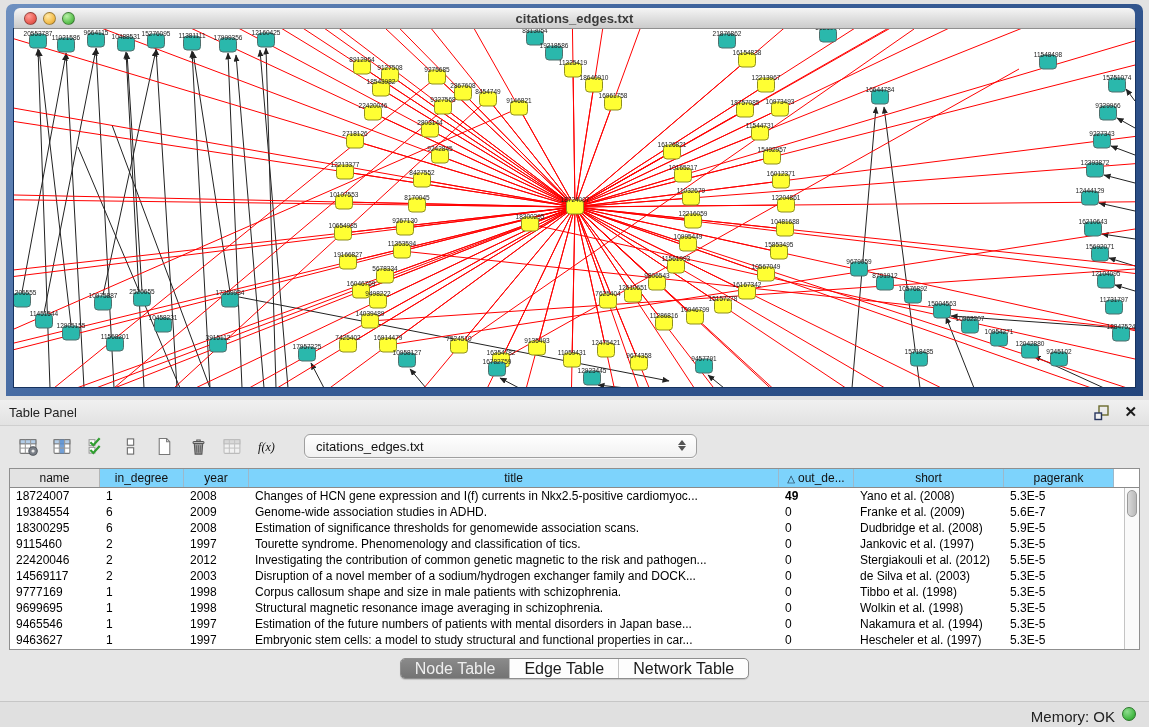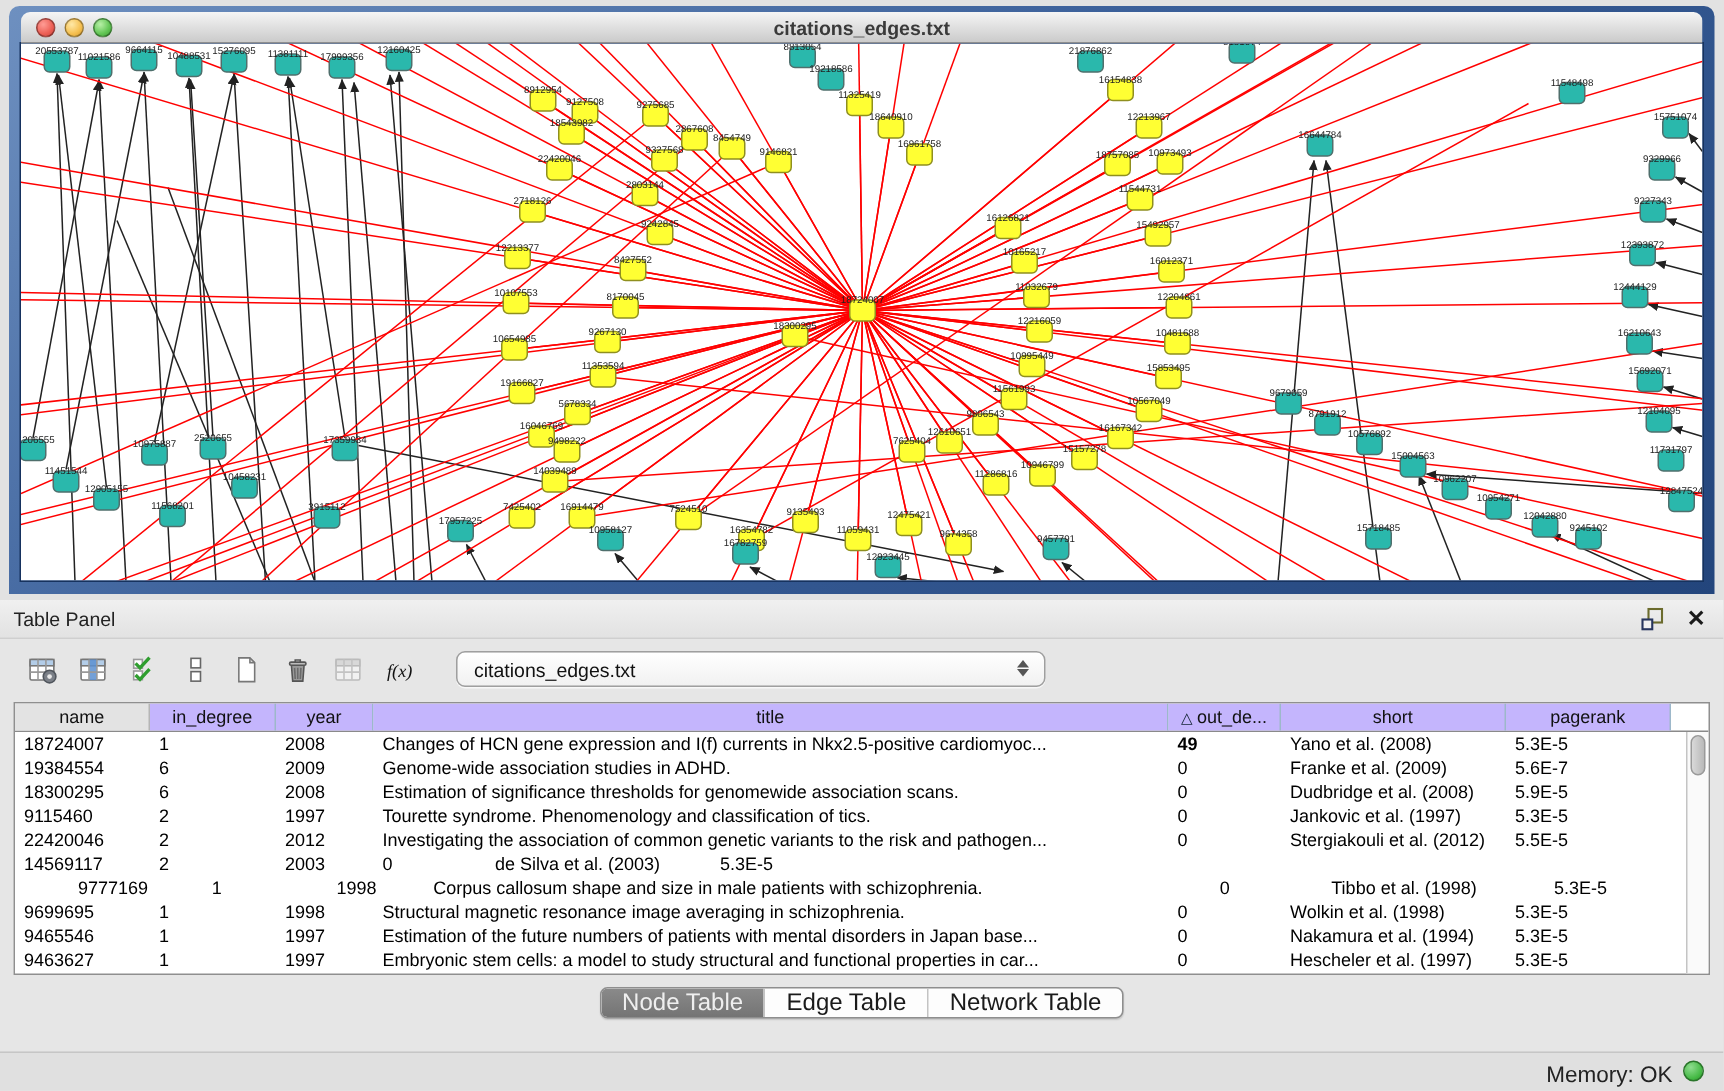--- a/index.html
+++ b/index.html
@@ -39,21 +39,21 @@
     font-size:13px; color:#111; padding-left:11px; cursor:pointer;
     box-shadow:0 1px 0 rgba(255,255,255,.7); }
   .combo-arrows { position:absolute; right:9px; top:4px; width:9px; }
   .combo-arrows div { width:0; height:0; border-left:4px solid transparent; border-right:4px solid transparent; margin:1px 0; }
   .arr-up { border-bottom:5px solid #555; }
   .arr-dn { border-top:5px solid #555; }
 
   .tablebox { margin:2px 9px 0 9px; height:182px; border:1px solid #8f8f8f; background:#fff;
     position:relative; overflow:hidden; }
   .thead { display:flex; height:19px; border-bottom:1px solid #8a8a8a; }
-  .th { background:#c4b5fd; border-right:1px solid #9db8ca; font-size:12px; color:#111;
+  .th { background:#7dd3fc; border-right:1px solid #9db8ca; font-size:12px; color:#111;
     text-align:center; line-height:18px; overflow:hidden; white-space:nowrap; cursor:pointer; }
   .th.first { background:#e3e3e3; border-right:1px solid #b5b5b5; }
   .sortglyph { font-size:10px; color:#123; margin-right:3px; }
   .trow { display:flex; height:16px; line-height:16px; font-size:12px; color:#000; cursor:default; }
   .td { padding:0 6px; overflow:hidden; white-space:nowrap; }
   .vscroll { position:absolute; right:0; top:19px; bottom:0; width:15px; background:#fafafa;
     border-left:1px solid #c4c4c4; }
   .vthumb { position:absolute; top:2px; left:2px; width:10px; height:27px; border-radius:5px;
     background:linear-gradient(90deg,#d9d9d9,#b9b9b9); border:1px solid #9a9a9a; cursor:pointer; }
 
@@ -833,35 +833,36 @@
           <div class="td" style="width: 65px;">1997</div>
           <div class="td" style="width: 530px;">Tourette syndrome. Phenomenology and classification of tics.</div>
           <div class="td" style="width: 75px;">0</div>
           <div class="td" style="width: 150px;">Jankovic et al. (1997)</div>
           <div class="td" style="width: 110px;">5.3E-5</div>
         </div>
         <div class="trow">
           <div class="td" style="width: 90px;">22420046</div>
           <div class="td" style="width: 84px;">2</div>
           <div class="td" style="width: 65px;">2012</div>
-          <div class="td" style="width: 530px;">Investigating the association of common genetic variants to the risk and pathogen...</div>
+          <div class="td" style="width: 530px;">Investigating the contribution of common genetic magnetic to the risk and pathogen...</div>
           <div class="td" style="width: 75px;">0</div>
           <div class="td" style="width: 150px;">Stergiakouli et al. (2012)</div>
           <div class="td" style="width: 110px;">5.5E-5</div>
         </div>
         <div class="trow">
           <div class="td" style="width: 90px;">14569117</div>
           <div class="td" style="width: 84px;">2</div>
           <div class="td" style="width: 65px;">2003</div>
+          <div class="td" style="width: 530px;">Disruption of a novel member of a sodium/hydrogen exchanger family and DOCK...</div>
           <div class="td" style="width: 75px;">0</div>
           <div class="td" style="width: 150px;">de Silva et al. (2003)</div>
           <div class="td" style="width: 110px;">5.3E-5</div>
         </div>
         <div class="trow">
-          <div class="td" style="width: 90px; margin-left: 36px;">9777169</div>
+          <div class="td" style="width: 90px;">9777169</div>
           <div class="td" style="width: 84px;">1</div>
           <div class="td" style="width: 65px;">1998</div>
           <div class="td" style="width: 530px;">Corpus callosum shape and size in male patients with schizophrenia.</div>
           <div class="td" style="width: 75px;">0</div>
           <div class="td" style="width: 150px;">Tibbo et al. (1998)</div>
           <div class="td" style="width: 110px;">5.3E-5</div>
         </div>
         <div class="trow">
           <div class="td" style="width: 90px;">9699695</div>
           <div class="td" style="width: 84px;">1</div>

